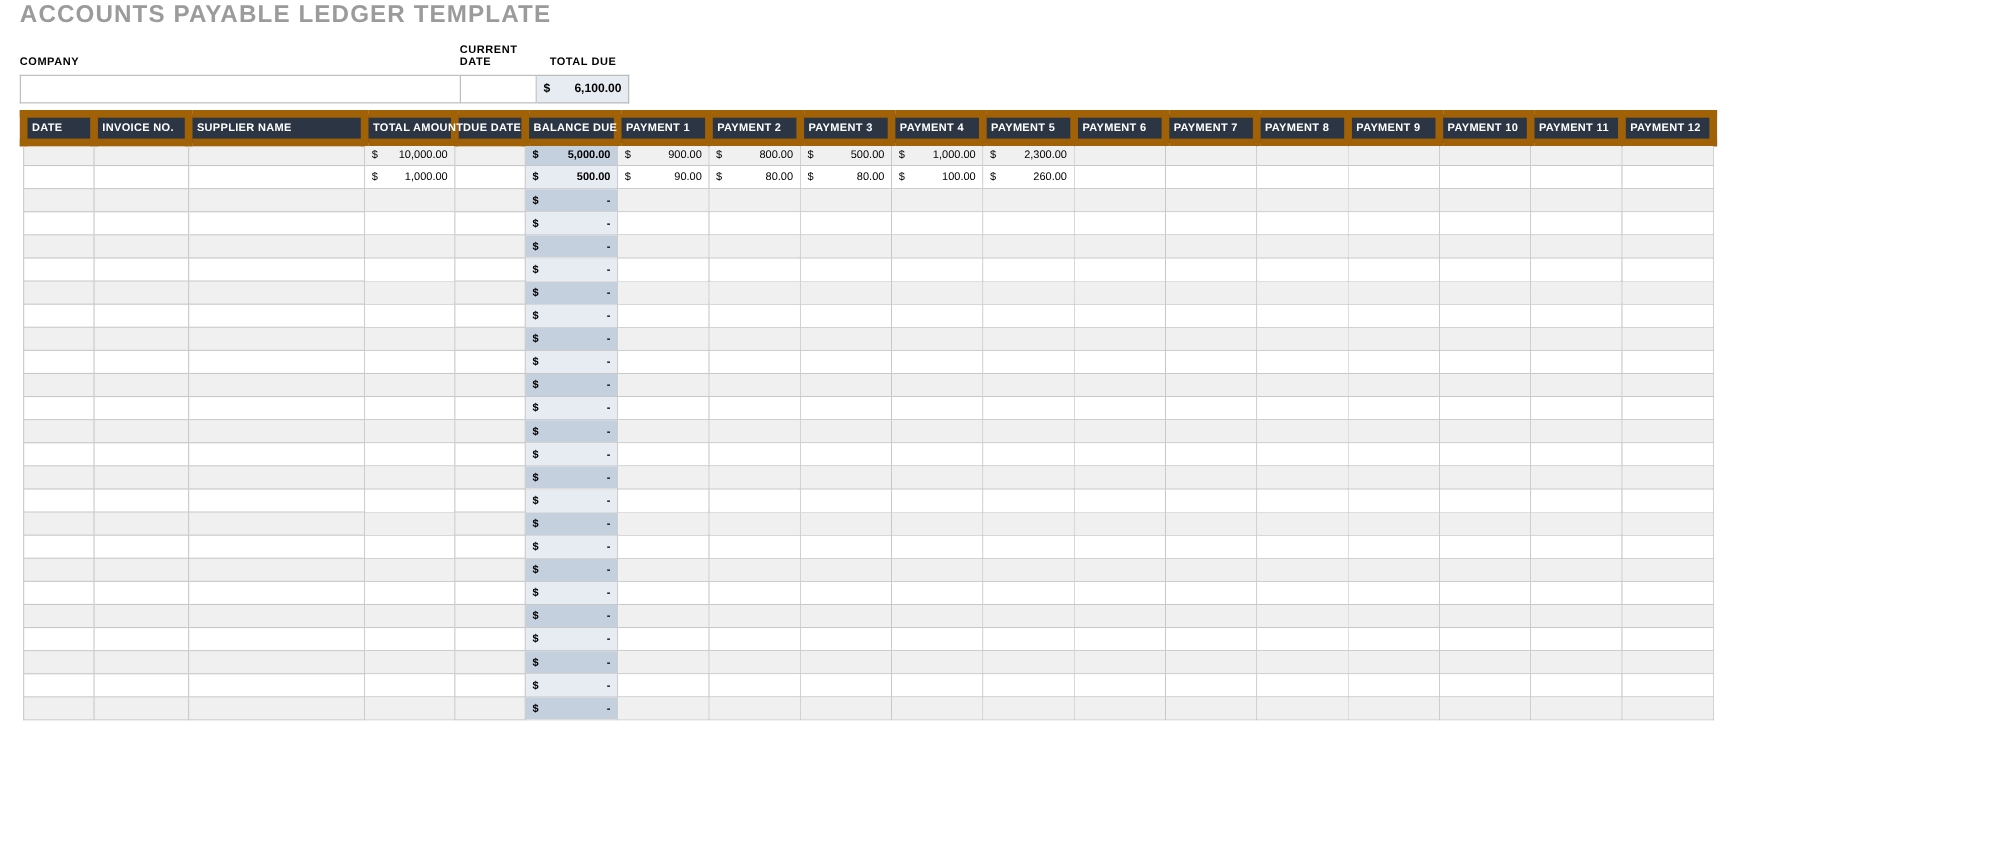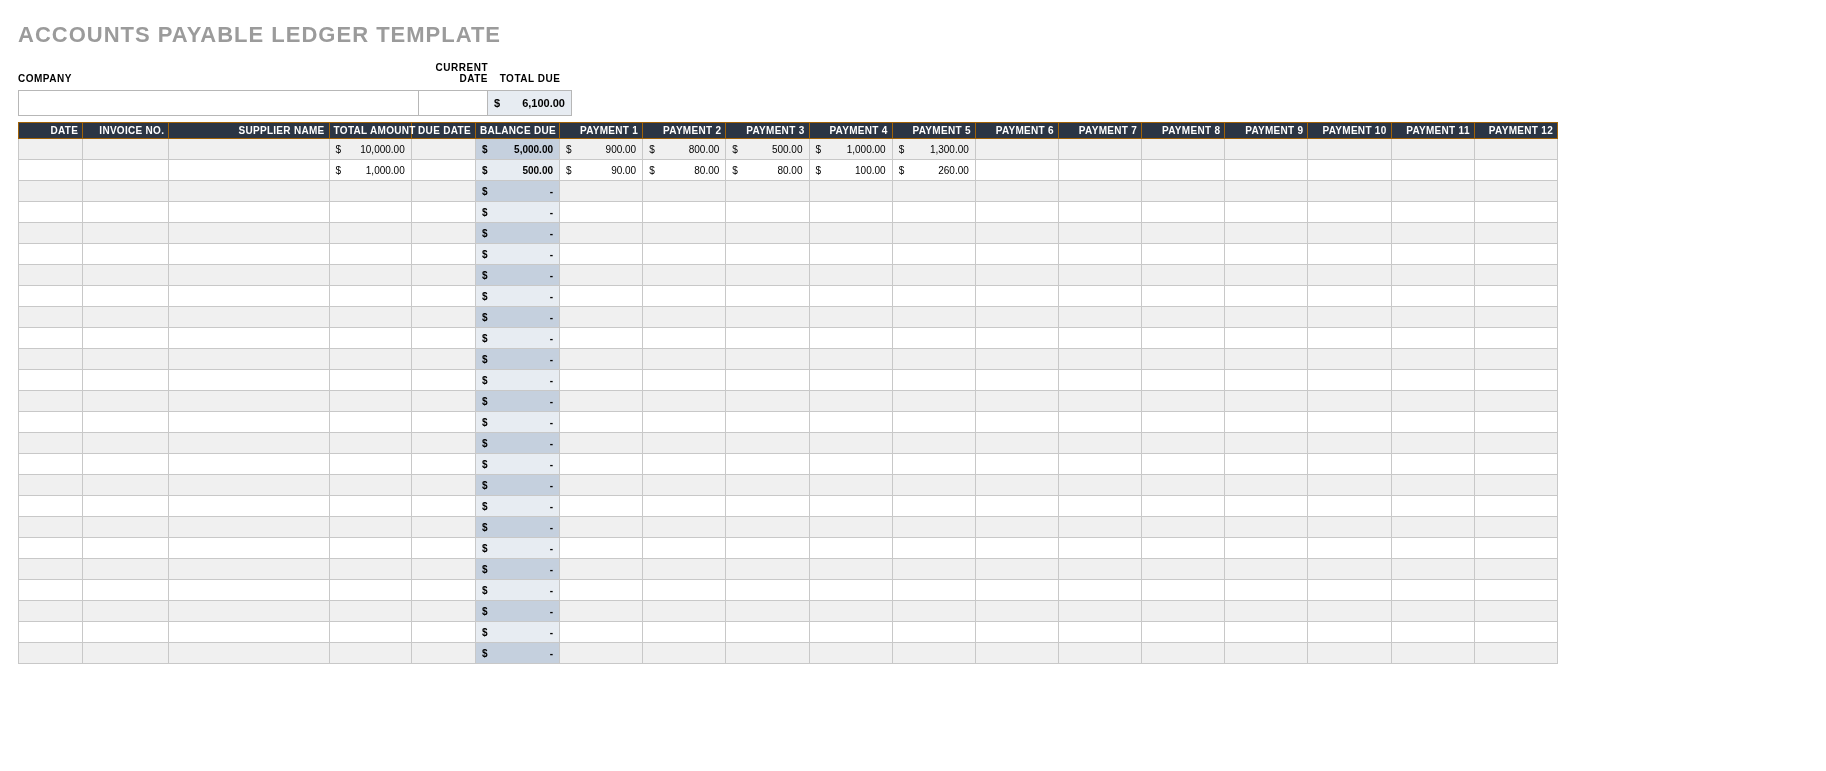--- a/index.html
+++ b/index.html
@@ -6,21 +6,21 @@
   html, body {
     margin: 0;
     padding: 0;
     font-family: "Arial Narrow", Arial, sans-serif;
     font-size: 11px;
     background: #fff;
     color: #000;
   }
   .page {
     width: 1826px;
-    padding: 22px 18px;
+    padding: 0 18px;
   }
   .title {
     font-size: 22px;
     font-weight: 700;
     letter-spacing: 1px;
     color: #9b9b9b;
     margin-bottom: 14px;
     text-transform: uppercase;
   }
   .hdr-row {
@@ -29,21 +29,21 @@
     margin-bottom: 4px;
   }
   .hdr-label {
     font-size: 10px;
     font-weight: 700;
     letter-spacing: .5px;
     padding-bottom: 2px;
     text-transform: uppercase;
   }
   .company-label { width: 400px; }
-  .curr-label    { width: 70px; text-align: right; }
+  .curr-label    { width: 70px; text-align: left; }
   .due-label     { width: 84px; text-align: center; }
   .hdr-inputs { display: flex; margin-bottom: 6px; }
   .company-input {
     width: 400px; height: 26px;
     border: 1px solid #b7b7b7; border-right: none;
     background: #fff;
   }
   .currdate-input {
     width: 70px; height: 26px;
     border: 1px solid #b7b7b7;
@@ -63,23 +63,23 @@
     table-layout: fixed;
     width: 1540px;
   }
   table.ledger th {
     background: #2b3544;
     color: #fff;
     font-size: 10px;
     font-weight: 700;
     letter-spacing: .3px;
     text-transform: uppercase;
-    height: 16px;
-    border: 1px solid #a16207;
-    text-align: right;
+    height: 26px;
+    border: 7px solid #a16207;
+    text-align: left;
     padding: 0 4px;
     white-space: nowrap;
   }
   table.ledger td {
     height: 21px;
     border: 1px solid #c8c8c8;
     font-size: 10px;
     padding: 0 6px;
     vertical-align: middle;
     white-space: nowrap;
@@ -196,21 +196,21 @@
           <td class="money">
             <span class="sym">$</span>
             <span class="val">500.00</span>
           </td>
           <td class="money">
             <span class="sym">$</span>
             <span class="val">1,000.00</span>
           </td>
           <td class="money">
             <span class="sym">$</span>
-            <span class="val">1,300.00</span>
+            <span class="val">2,300.00</span>
           </td>
           <td class="money"></td>
           <td class="money"></td>
           <td class="money"></td>
           <td class="money"></td>
           <td class="money"></td>
           <td class="money"></td>
           <td class="money"></td>
         </tr>
         <tr class="even">

